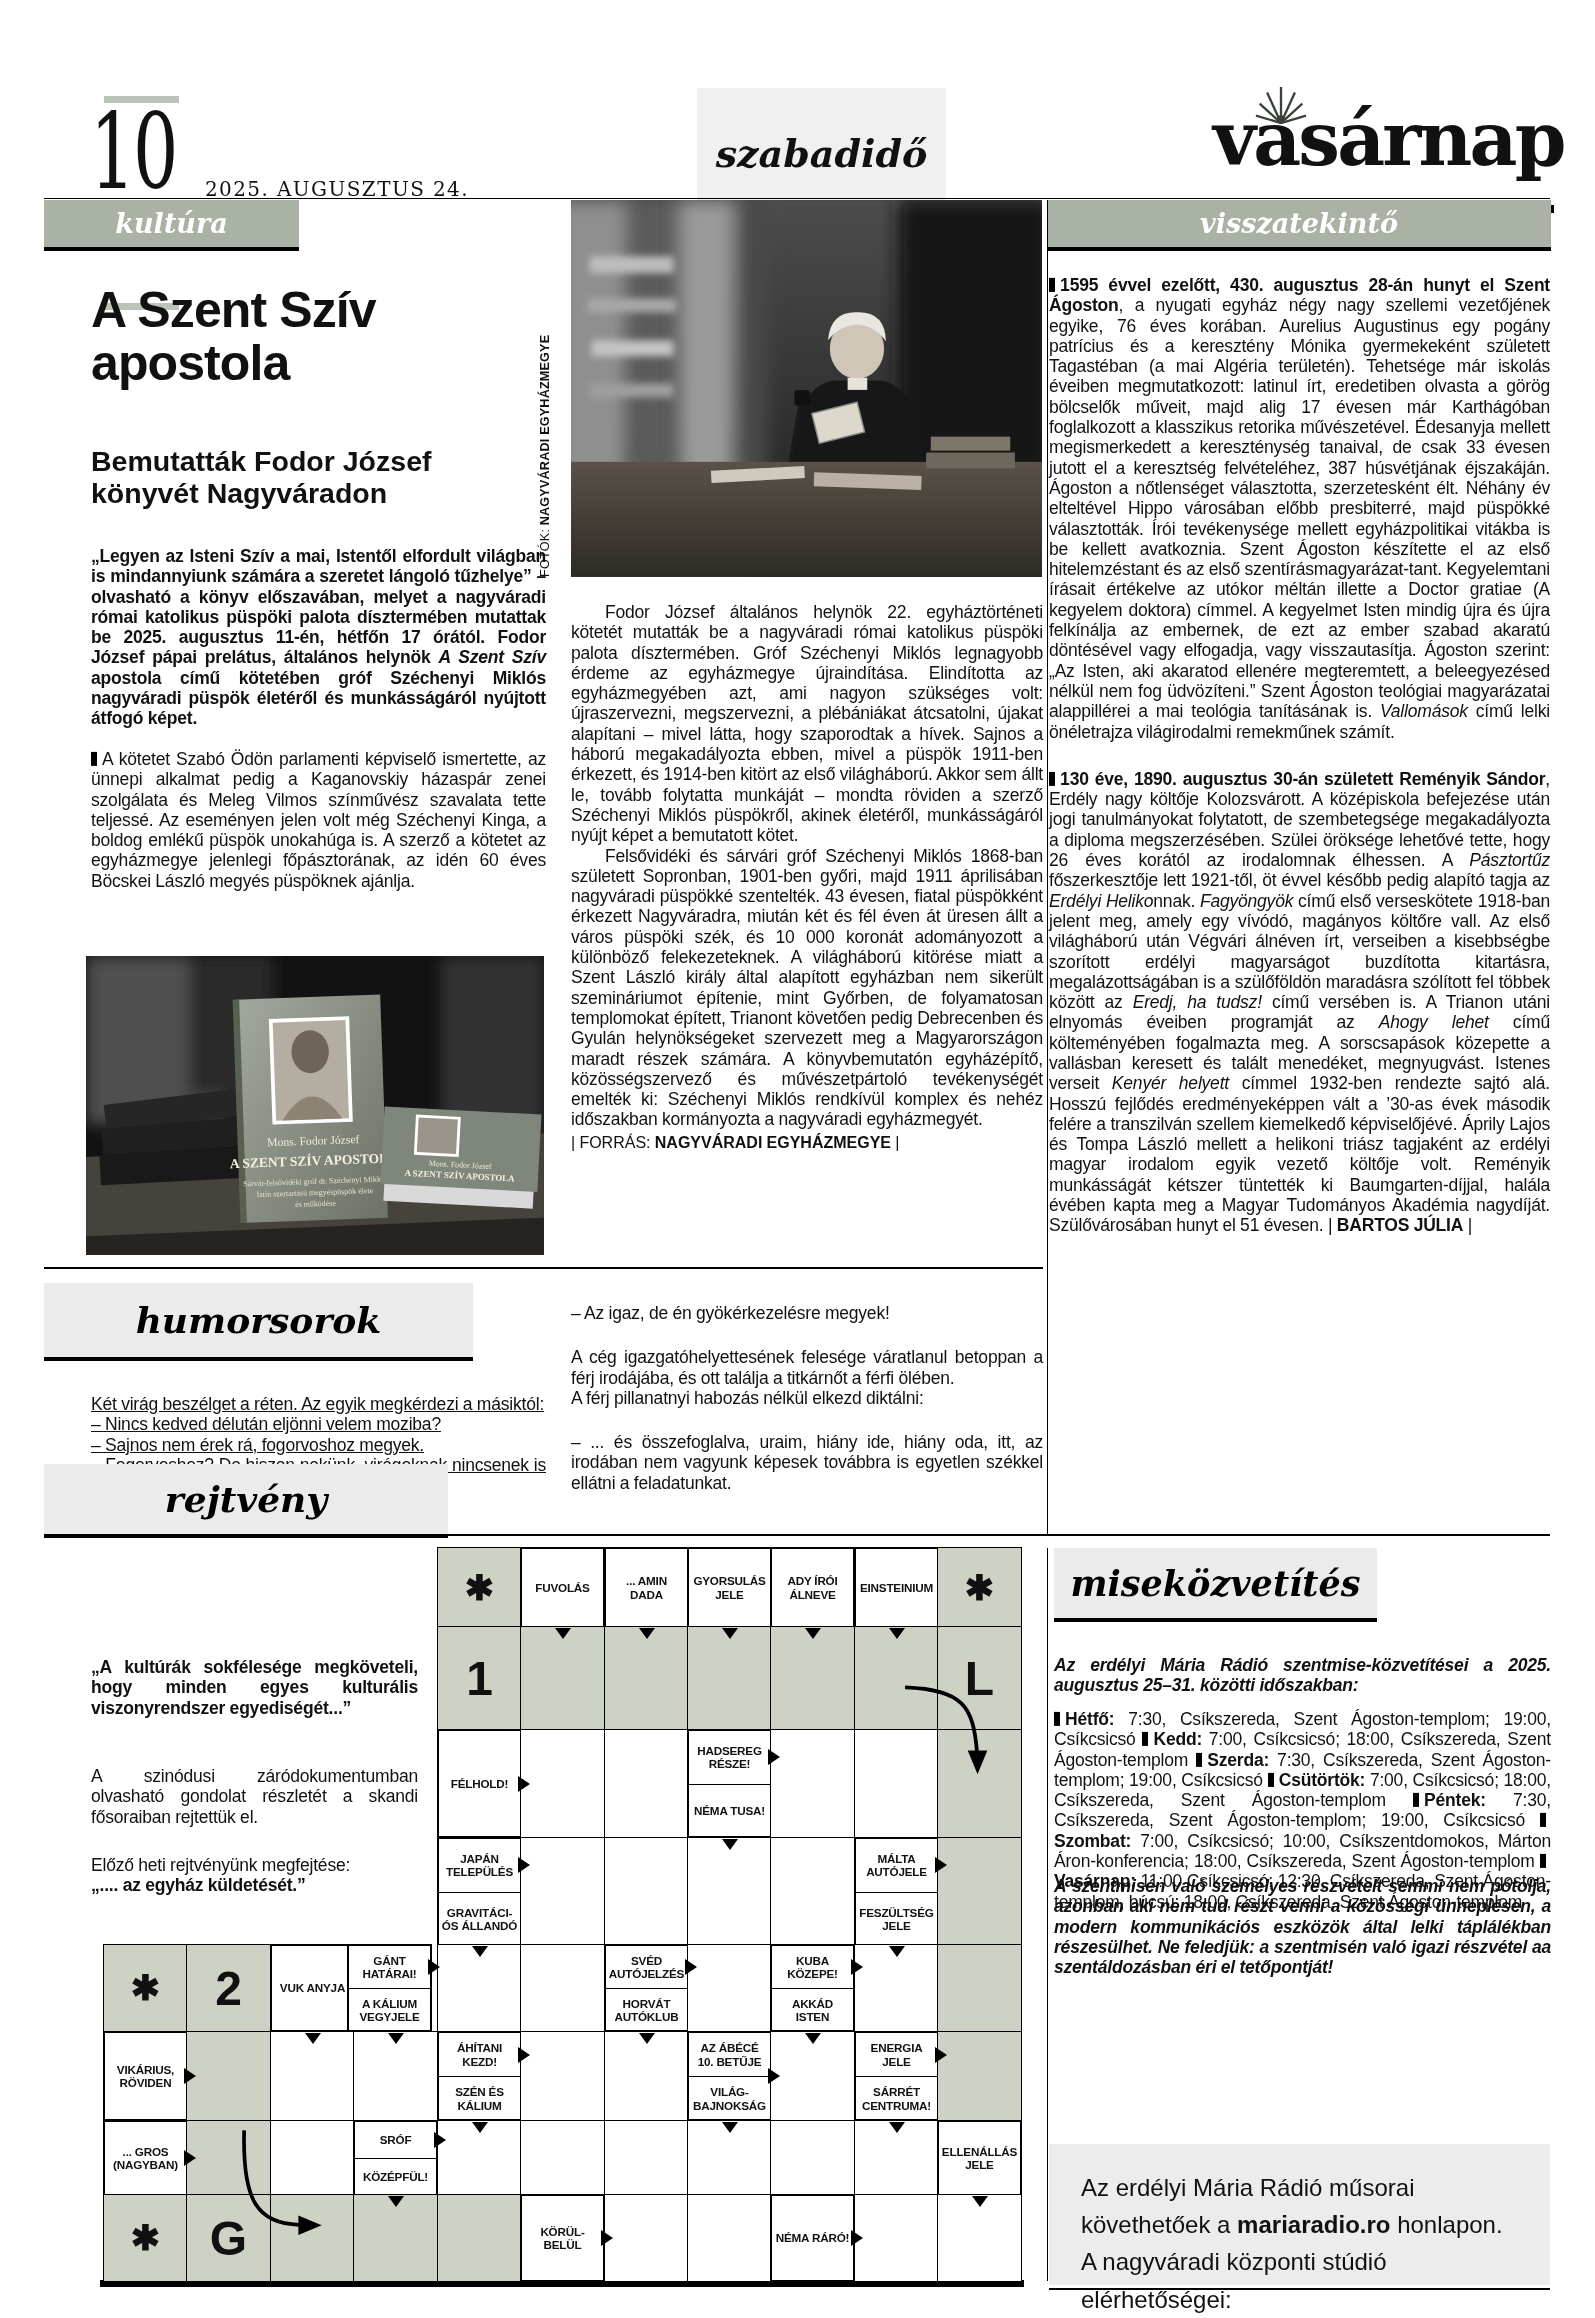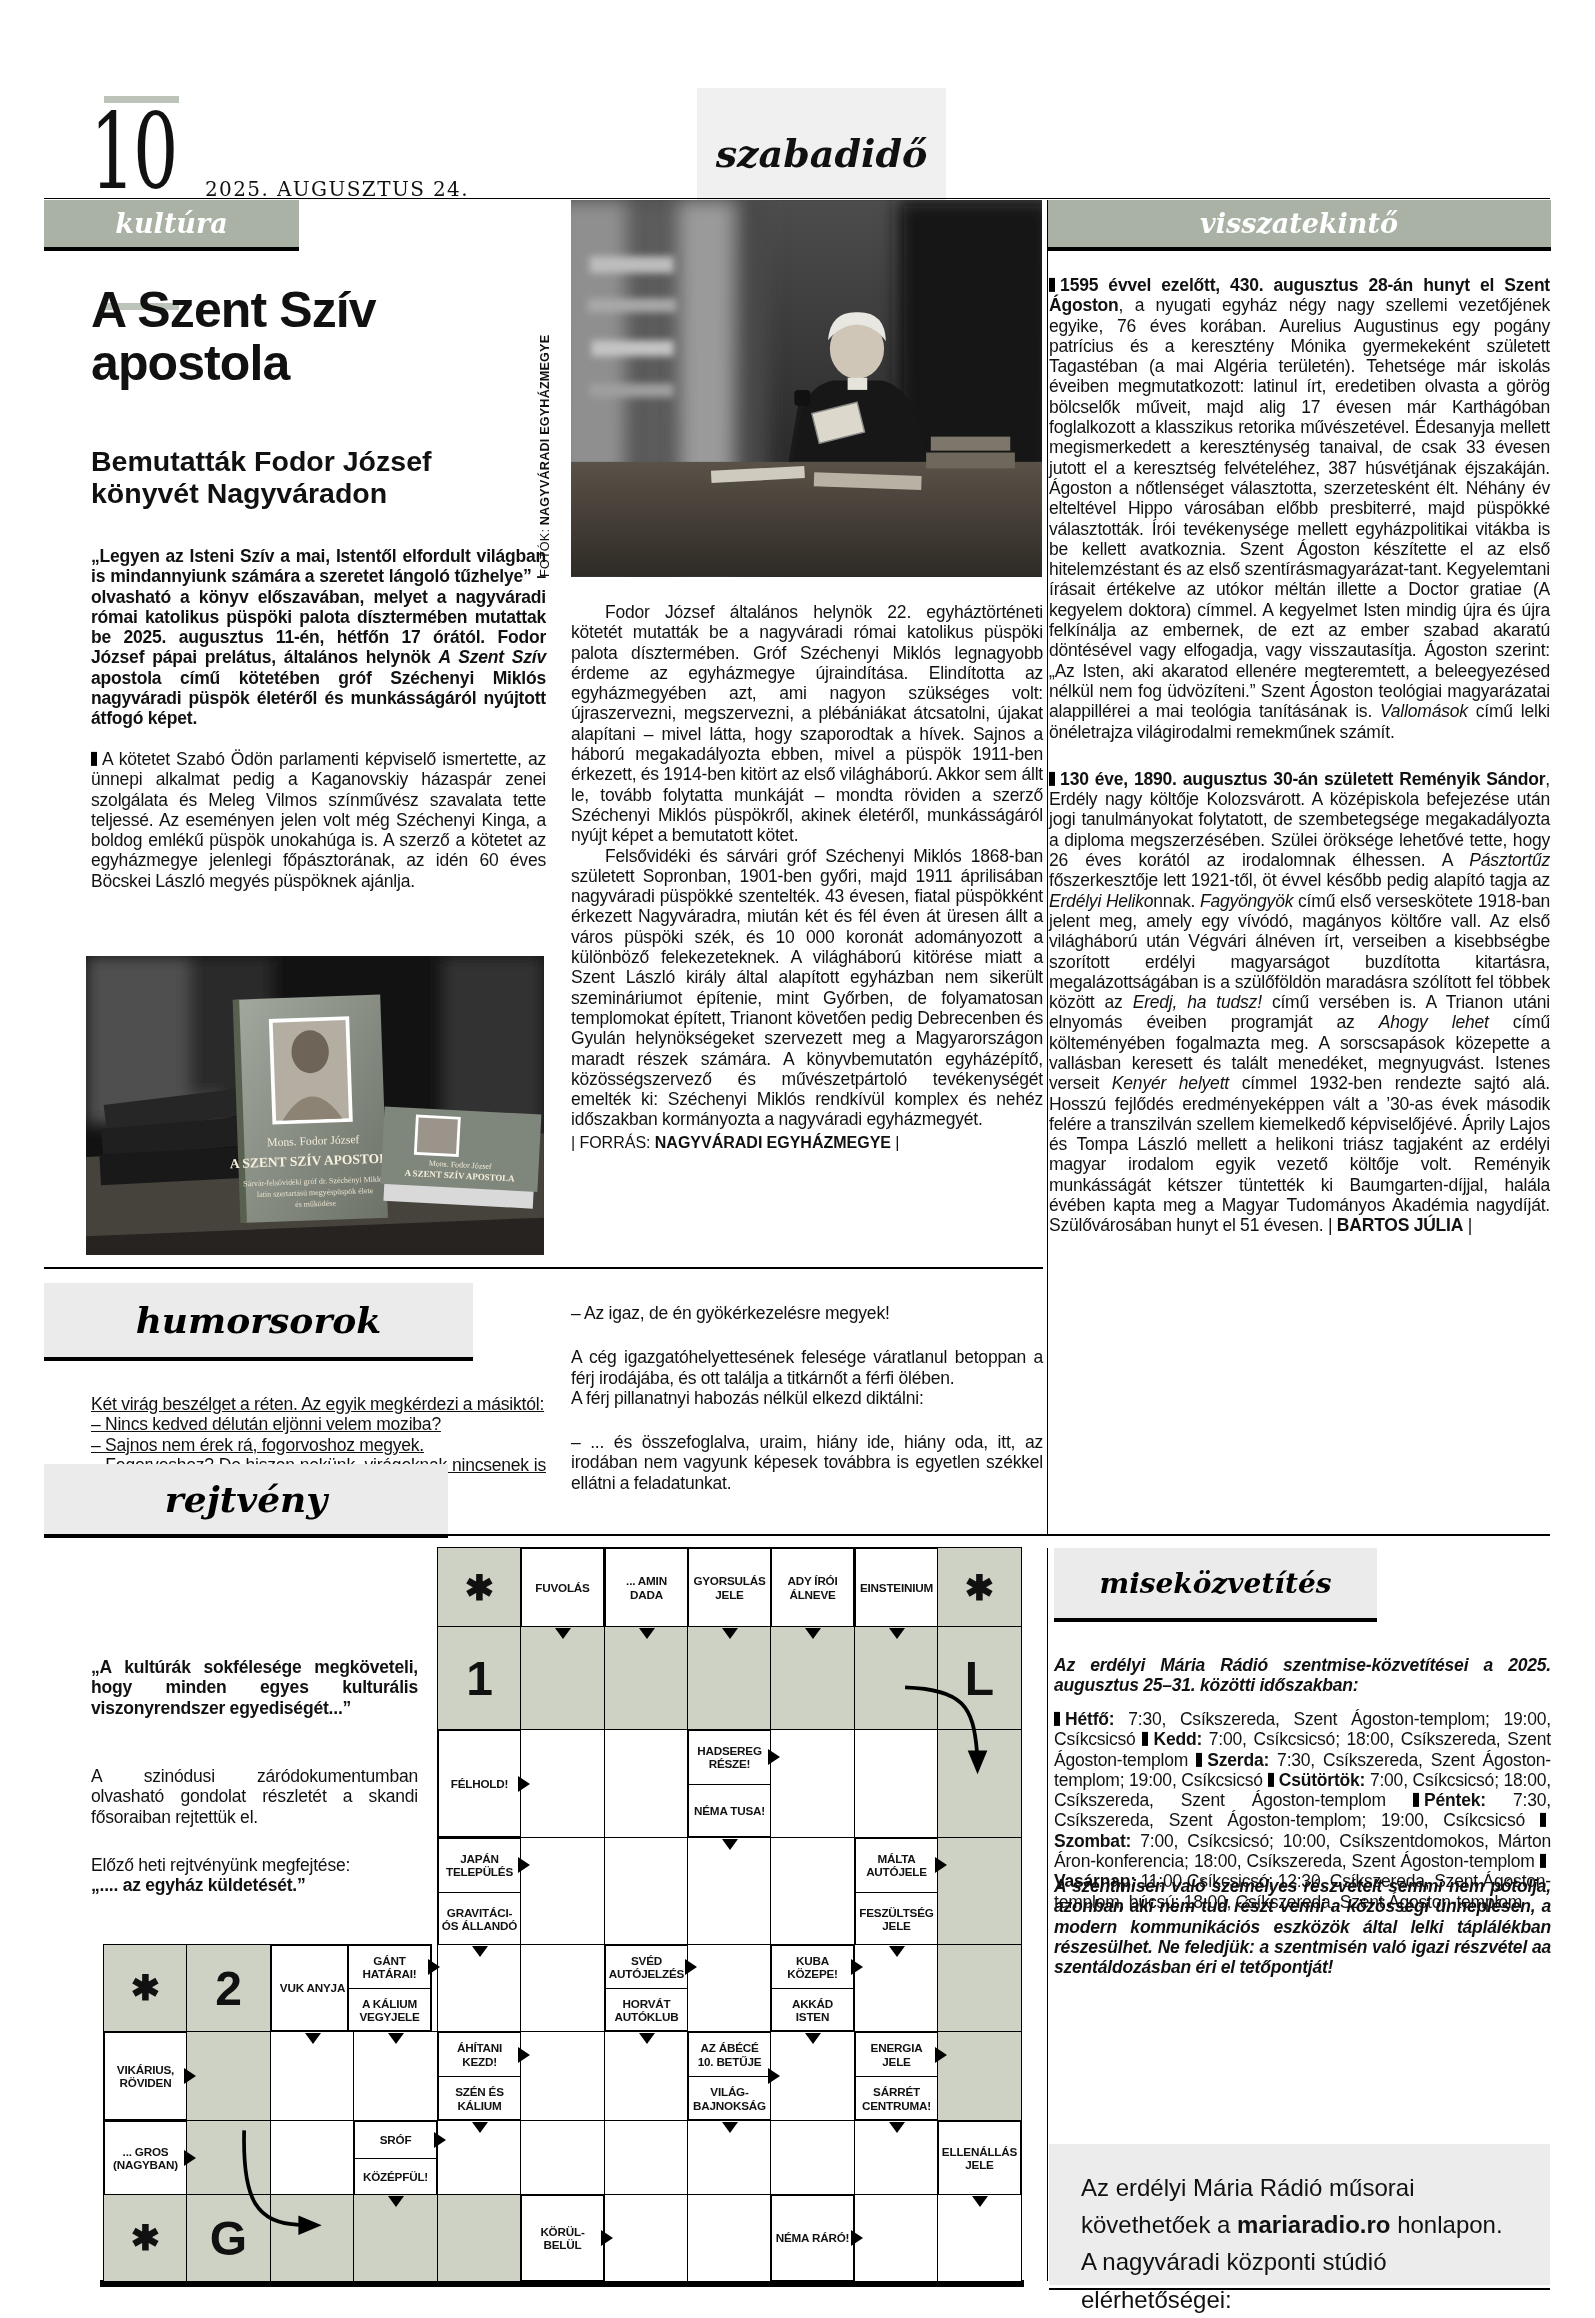--- a/index.html
+++ b/index.html
@@ -22,21 +22,21 @@
   .ornament{position:absolute;left:40px;top:-29px;}
   
   .tab{position:absolute;display:flex;align-items:center;justify-content:center;border-bottom:4.2px solid #000;}
   .tab span{font-family:"DejaVu Serif",serif;font-style:italic;font-weight:bold;}
   .tab.green{background:#a9b2a5;color:#fff;}
   .tab.gray{background:#ebebeb;color:#000;}
   #tab-kultura{left:44px;top:200px;width:255px;height:47px;}  #tab-kultura span{font-size:27px;}
   #tab-vissza{left:1047px;top:200px;width:504px;height:47px;} #tab-vissza span{font-size:27px;}
   #tab-humor{left:44px;top:1283px;width:429px;height:74px;}   #tab-humor span{font-size:36px;}
   #tab-rejtveny{left:44px;top:1464px;width:404px;height:70px;}#tab-rejtveny span{font-size:36px;}
-  #tab-mise{left:1054px;top:1548px;width:323px;height:70px;}  #tab-mise span{font-size:28px;}
+  #tab-mise{left:1054px;top:1548px;width:323px;height:70px;}  #tab-mise span{font-size:35px;}
   
   .headline{position:absolute;left:91px;top:284px;width:411px;font-size:50px;font-weight:bold;
             line-height:1.06;letter-spacing:-0.9px;}
   .subhead{position:absolute;left:91px;top:445px;width:449px;font-size:28.5px;font-weight:bold;line-height:1.14;}
   .body-j{font-size:17.5px;line-height:1.16;text-align:justify;letter-spacing:-0.2px;word-spacing:-0.2px;margin:0;}
   .lede{position:absolute;left:91px;top:546px;width:455px;font-weight:bold;}
   .kbody{position:absolute;left:91px;top:749px;width:455px;}
   .b{font-weight:bold;} .i{font-style:italic;} .bi{font-weight:bold;font-style:italic;}
   .pmark{display:inline-block;width:6px;height:14px;background:#000;margin-right:5.1px;transform:translateY(0.9px);}
   .indent{text-indent:34px;}
@@ -96,20 +96,37 @@
 
   <div class="dash" style="top:96px;"></div>
   <div class="pageno">10</div>
   <div class="dash" style="top:303px;"></div>
   <div class="date">2025. AUGUSZTUS 24.</div>
 
   <div class="szabadido">
     <span>szabadidő</span>
   </div>
 
+  <div class="brand">
+    <svg class="ornament" width="56" height="51" viewBox="0 0 120 110">
+      <g stroke="#39423a" stroke-width="5" fill="none">
+        <path d="M60 108 L60 30"></path>
+          <path d="M60 108 L30 42"></path>
+          <path d="M60 108 L90 42"></path>
+        <path d="M60 108 L14 66"></path>
+          <path d="M60 108 L106 66"></path>
+          <path d="M60 108 L6 92"></path>
+          <path d="M60 108 L114 92"></path>
+      </g>
+      <circle cx="60" cy="100" r="9" fill="#39423a"></circle>
+    </svg>
+    <div class="word">vasárnap</div>
+    <div class="sq"></div>
+    <div class="bar"></div>
+  </div>
 
   <div class="rule" style="left:44px;top:198px;width:1506px;height:1.4px;"></div>
 
   <div id="tab-kultura" class="tab green">
     <span>kultúra</span>
     </div>
   <div id="tab-vissza" class="tab green">
     <span>visszatekintő</span>
     </div>
 

